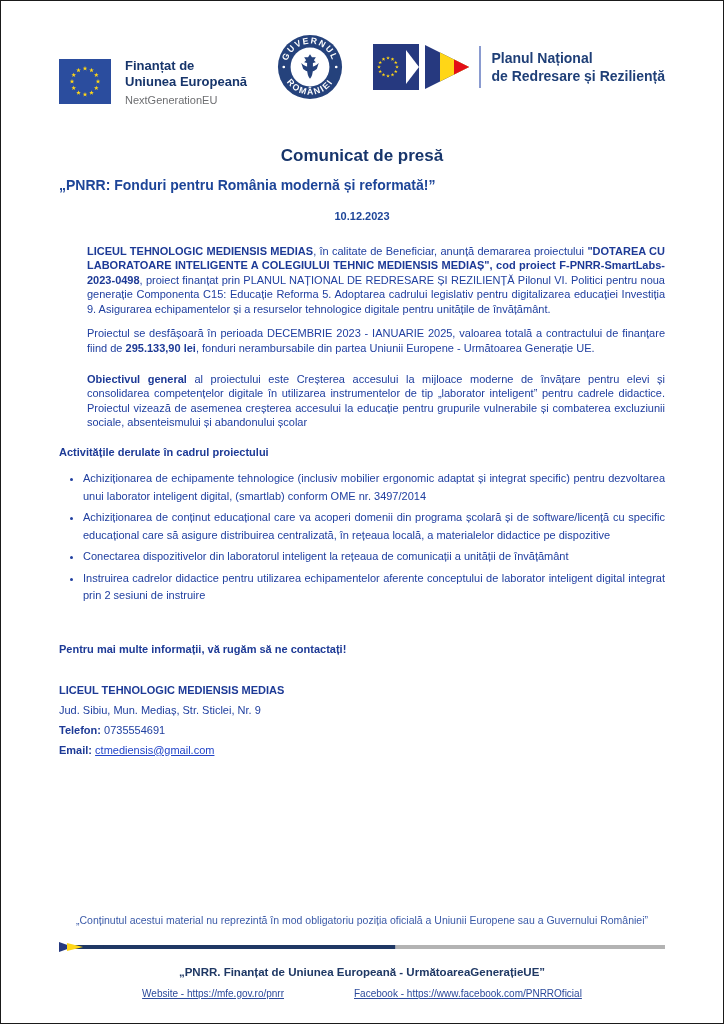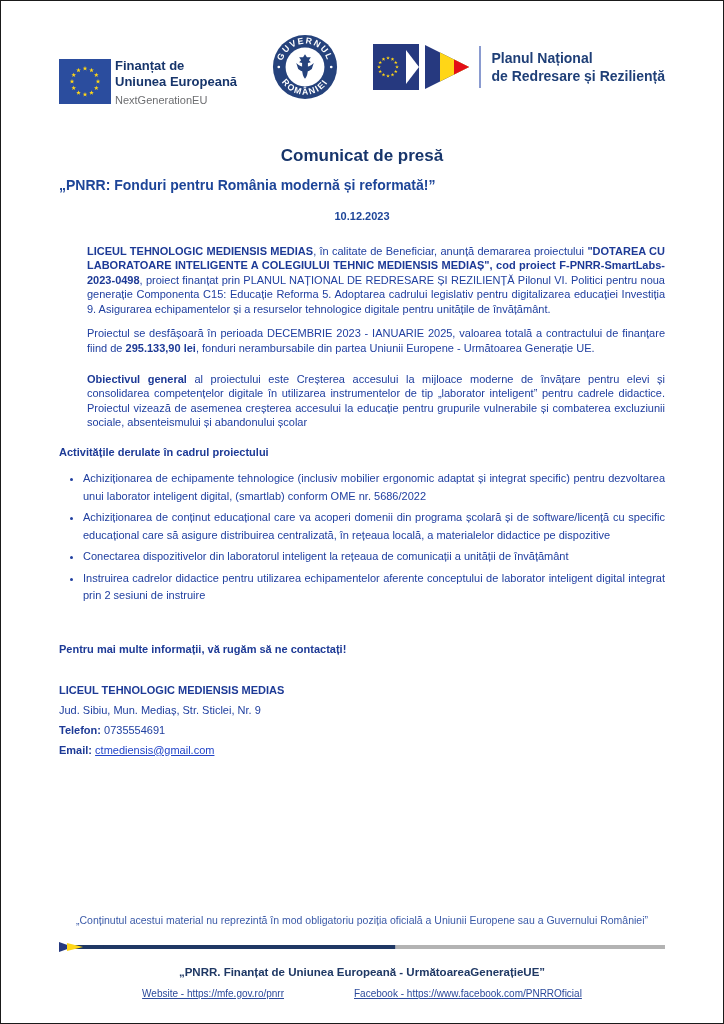--- a/index.html
+++ b/index.html
@@ -3,21 +3,21 @@
 <meta charset="utf-8">
 <style>
   * { margin:0; padding:0; box-sizing:border-box; }
   body { background:#888; font-family:"Liberation Sans", sans-serif; }
   .page {
     width:724px; height:1024px; margin:0 auto; background:#fff;
     border:1px solid #1a1a1a; padding:0 58px; position:relative; overflow:hidden;
   }
   
   .header { margin-top:28px; display:flex; align-items:center; justify-content:space-between; }
-  .eu-logo { display:flex; align-items:center; gap:4px;margin-top:29px; }
+  .eu-logo { display:flex; align-items:center; gap:14px;margin-top:29px; }
   .eu-text .l1, .eu-text .l2 { font-size:13px; font-weight:700; color:#17356b; line-height:1.25; }
   .eu-text .l3 { font-size:11px; color:#6d6e71; margin-top:3px; }
   .pnrr-logo { display:flex; align-items:center; }
   .pnrr-sep { width:2px; height:42px; background:#8a9bd0; margin:0 10px 0 8px; }
   .pnrr-text { font-size:14px; font-weight:700; color:#1f3f77; line-height:1.3; }
   
   .doc-title { margin-top:40px; text-align:center; font-size:17px; font-weight:700; color:#17356b; }
   .doc-subtitle { margin-top:11px; text-align:left; font-size:14px; font-weight:700; color:#1d4598; }
   .doc-date { margin-top:17px; text-align:center; font-size:11px; font-weight:700; color:#1d4598; }
   
@@ -135,21 +135,21 @@
 
   <p class="body-text p1"><b>LICEUL TEHNOLOGIC MEDIENSIS MEDIAS</b><span>, în calitate de Beneficiar, anunță demararea proiectului </span><b>"DOTAREA CU LABORATOARE INTELIGENTE A COLEGIULUI TEHNIC MEDIENSIS MEDIAȘ", cod proiect F-PNRR-SmartLabs-2023-0498</b><span>, proiect finanțat prin PLANUL NAȚIONAL DE REDRESARE ȘI REZILIENȚĂ Pilonul VI. Politici pentru noua generație Componenta C15: Educație Reforma 5. Adoptarea cadrului legislativ pentru digitalizarea educației Investiția 9. Asigurarea echipamentelor și a resurselor tehnologice digitale pentru unitățile de învățământ.</span></p>
 
   <p class="body-text p2"><span>Proiectul se desfășoară în perioada DECEMBRIE 2023 - IANUARIE 2025, valoarea totală a contractului de finanțare fiind de </span><b>295.133,90 lei</b><span>, fonduri nerambursabile din partea Uniunii Europene - Următoarea Generație UE.</span></p>
 
   <p class="body-text p3"><b>Obiectivul general</b><span> al proiectului este Creșterea accesului la mijloace moderne de învățare pentru elevi și consolidarea competențelor digitale în utilizarea instrumentelor de tip „laborator inteligent” pentru cadrele didactice. Proiectul vizează de asemenea creșterea accesului la educație pentru grupurile vulnerabile și combaterea excluziunii sociale, absenteismului și abandonului școlar</span></p>
 
   <div class="activities-heading">Activitățile derulate în cadrul proiectului</div>
 
   <ul class="activities">
-    <li>Achiziționarea de echipamente tehnologice (inclusiv mobilier ergonomic adaptat și integrat specific) pentru dezvoltarea unui laborator inteligent digital, (smartlab) conform OME nr. 5686/2022</li>
+    <li>Achiziționarea de echipamente tehnologice (inclusiv mobilier ergonomic adaptat și integrat specific) pentru dezvoltarea unui laborator inteligent digital, (smartlab) conform OME nr. 3497/2014</li>
     <li>Achiziționarea de conținut educațional care va acoperi domenii din programa școlară și de software/licență cu specific educațional care să asigure distribuirea centralizată, în rețeaua locală, a materialelor didactice pe dispozitive</li>
     <li>Conectarea dispozitivelor din laboratorul inteligent la rețeaua de comunicații a unității de învățământ</li>
     <li>Instruirea cadrelor didactice pentru utilizarea echipamentelor aferente conceptului de laborator inteligent digital integrat prin 2 sesiuni de instruire</li>
   </ul>
 
   <div class="contact-intro">Pentru mai multe informații, vă rugăm să ne contactați!</div>
 
   <div class="contact-org">LICEUL TEHNOLOGIC MEDIENSIS MEDIAS</div>
   <div class="contact-line">Jud. Sibiu, Mun. Mediaș, Str. Sticlei, Nr. 9</div>
   <div class="contact-line"><b>Telefon:</b> <span>0735554691</span></div>

